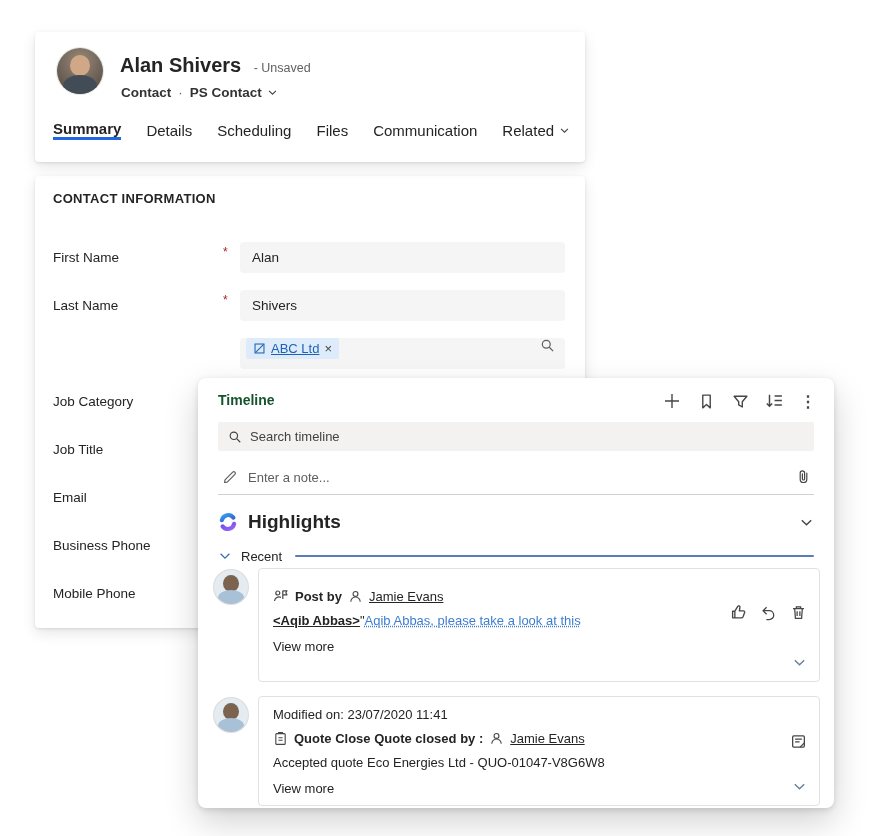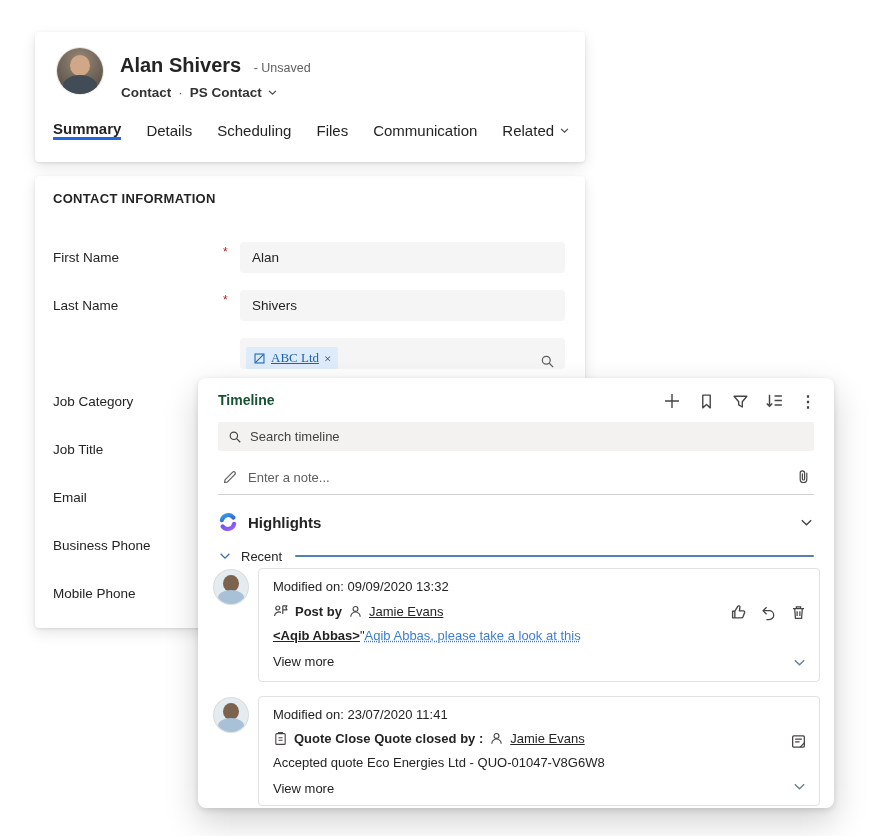--- a/index.html
+++ b/index.html
@@ -33,21 +33,21 @@
   .tab{color:#242424;cursor:pointer;display:inline-flex;align-items:center;gap:5px;white-space:nowrap;}
   .tab.active{font-weight:700;border-bottom:3px solid #2266e3;}
 
   
   .section-title{position:absolute;left:18px;top:15px;font-size:13px;font-weight:700;letter-spacing:.3px;color:#242424;}
   .frow{position:absolute;left:0;width:100%;height:31px;}
   .flabel{position:absolute;left:18px;top:0;line-height:31px;font-size:13.5px;color:#242424;white-space:nowrap;}
   .freq{position:absolute;left:188px;top:3px;font-size:12px;color:#a4262c;}
   .finput{position:absolute;left:205px;top:0;width:325px;height:31px;background:#f5f5f5;border:none;
     border-radius:4px;font-family:"Liberation Sans",sans-serif;font-size:13.5px;color:#242424;padding:0 12px;outline:none;}
-  .finput.lookup{display:flex;align-items:flex-end;padding:0 10px 0 6px;font-family:Liberation Serif, serif;}
+  .finput.lookup{display:flex;align-items:flex-start;padding:0 10px 0 6px;}
   .pill{display:inline-flex;align-items:center;gap:5px;background:#ddebfa;border-radius:2px;padding:3px 7px;}
   .pill a{font-size:13px;color:#1c63b5;text-decoration:underline;cursor:pointer;}
   .pill .x{font-size:13px;color:#444;cursor:pointer;line-height:1;}
   .lookup .mag{margin-left:auto;cursor:pointer;display:flex;}
 
   
   .t-title{position:absolute;left:20px;top:14px;font-size:14px;font-weight:700;color:#14532d;}
   .t-toolbar{position:absolute;right:16px;top:13px;display:flex;align-items:center;gap:14px;}
   .t-toolbar .tico{width:20px;height:20px;display:flex;align-items:center;justify-content:center;cursor:pointer;}
   .t-ellipsis{font-size:16px;font-weight:700;color:#484644;}
@@ -55,21 +55,21 @@
     display:flex;align-items:center;padding:0 10px;gap:8px;}
   .t-search input{flex:1;border:none;background:transparent;outline:none;font-family:"Liberation Sans",sans-serif;
     font-size:13px;color:#44423f;}
   .t-search input::placeholder{color:#44423f;opacity:1;}
   .t-note{position:absolute;left:20px;top:82px;width:596px;height:35px;display:flex;align-items:center;gap:10px;
     border-bottom:1px solid #d2d0ce;padding:0 4px;}
   .t-note input{flex:1;border:none;background:transparent;outline:none;font-family:"Liberation Sans",sans-serif;
     font-size:13px;color:#605e5c;}
   .t-note input::placeholder{color:#605e5c;opacity:1;}
   .t-highlights{position:absolute;left:20px;top:128px;width:596px;height:32px;display:flex;align-items:center;gap:10px;}
-  .t-highlights .hl{font-size:15px;font-weight:700;color:#242424;}
+  .t-highlights .hl{font-size:19px;font-weight:700;color:#242424;}
   .t-highlights .chev{margin-left:auto;cursor:pointer;display:flex;}
   .t-recent{position:absolute;left:20px;top:168px;width:596px;height:20px;display:flex;align-items:center;}
   .t-recent .rlabel{font-size:13px;color:#242424;margin-left:9px;}
   .t-recent .rule{flex:1;height:2px;background:#577fb4;border-radius:1px;margin-left:13px;}
 
   .t-avatar{position:absolute;width:34px;height:34px;border-radius:50%;overflow:hidden;
     background:#e4ebf1;box-shadow:0 0 0 1px #dcdcdc;}
   .t-avatar::before{content:"";position:absolute;left:50%;top:5px;transform:translateX(-50%);
     width:16px;height:17px;border-radius:50%;background:#7c6350;}
   .t-avatar::after{content:"";position:absolute;left:50%;top:20px;transform:translateX(-50%);
@@ -282,21 +282,20 @@
         <svg width="14" height="14" viewBox="0 0 16 16">
             <path d="M3 5.5 L8 10.5 L13 5.5" fill="none" stroke="#3a6fb7" stroke-width="1.5"></path>
           </svg>
       </span>
       <span class="rlabel">Recent</span>
       <span class="rule"></span>
     </div>
 
     <div class="t-avatar" style="left:16px;top:192px"></div>
     <article class="t-entry" style="top:190px;height:114px">
-      <div class="t-mod">Modified on: 09/09/2020 13:32</div>
       <div class="t-kind">
         <span>
           <svg width="16" height="16" viewBox="0 0 16 16">
               <circle cx="4.8" cy="5" r="2" fill="none" stroke="#484644" stroke-width="1.2"></circle>
               <path d="M1.5 13 A4.6 4.6 0 0 1 8 9.4" fill="none" stroke="#484644" stroke-width="1.2"></path>
               <path d="M9.8 2.8 V11 M9.8 2.8 H14 L12.8 4.8 L14 6.8 H9.8" fill="none" stroke="#484644" stroke-width="1.2" stroke-linejoin="round"></path>
             </svg>
         </span>
         <b>Post by</b>
         <span>

